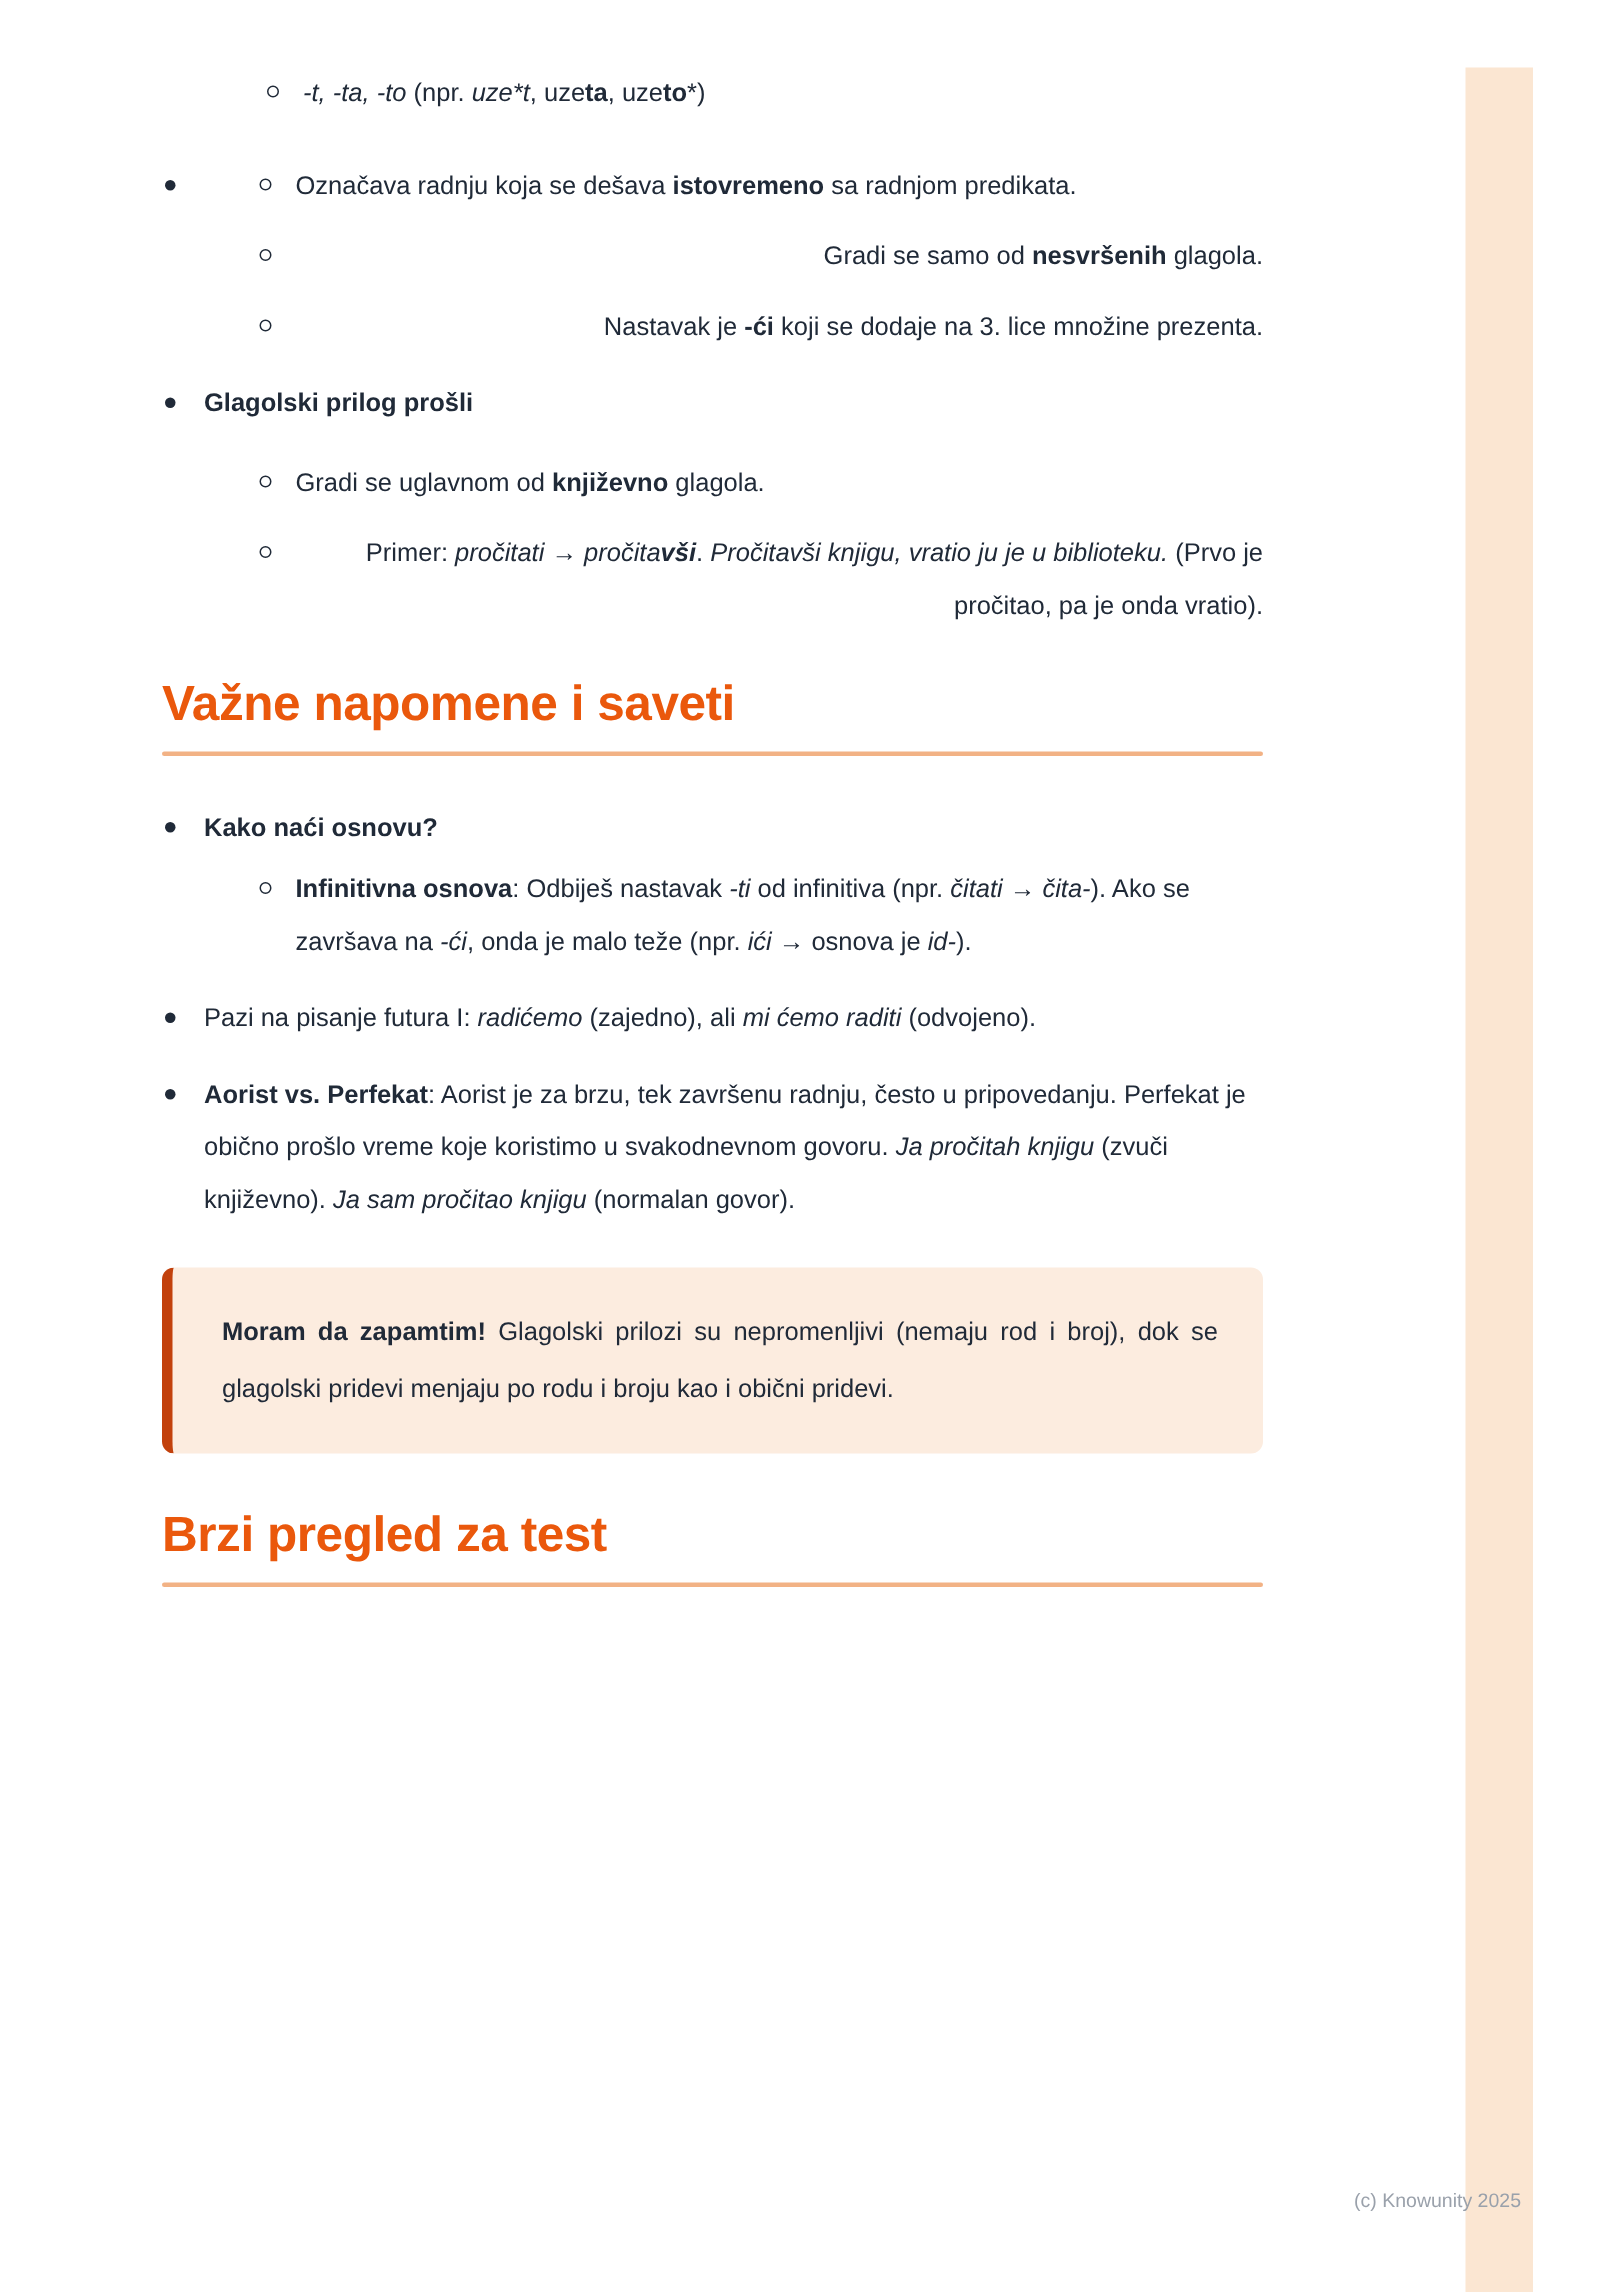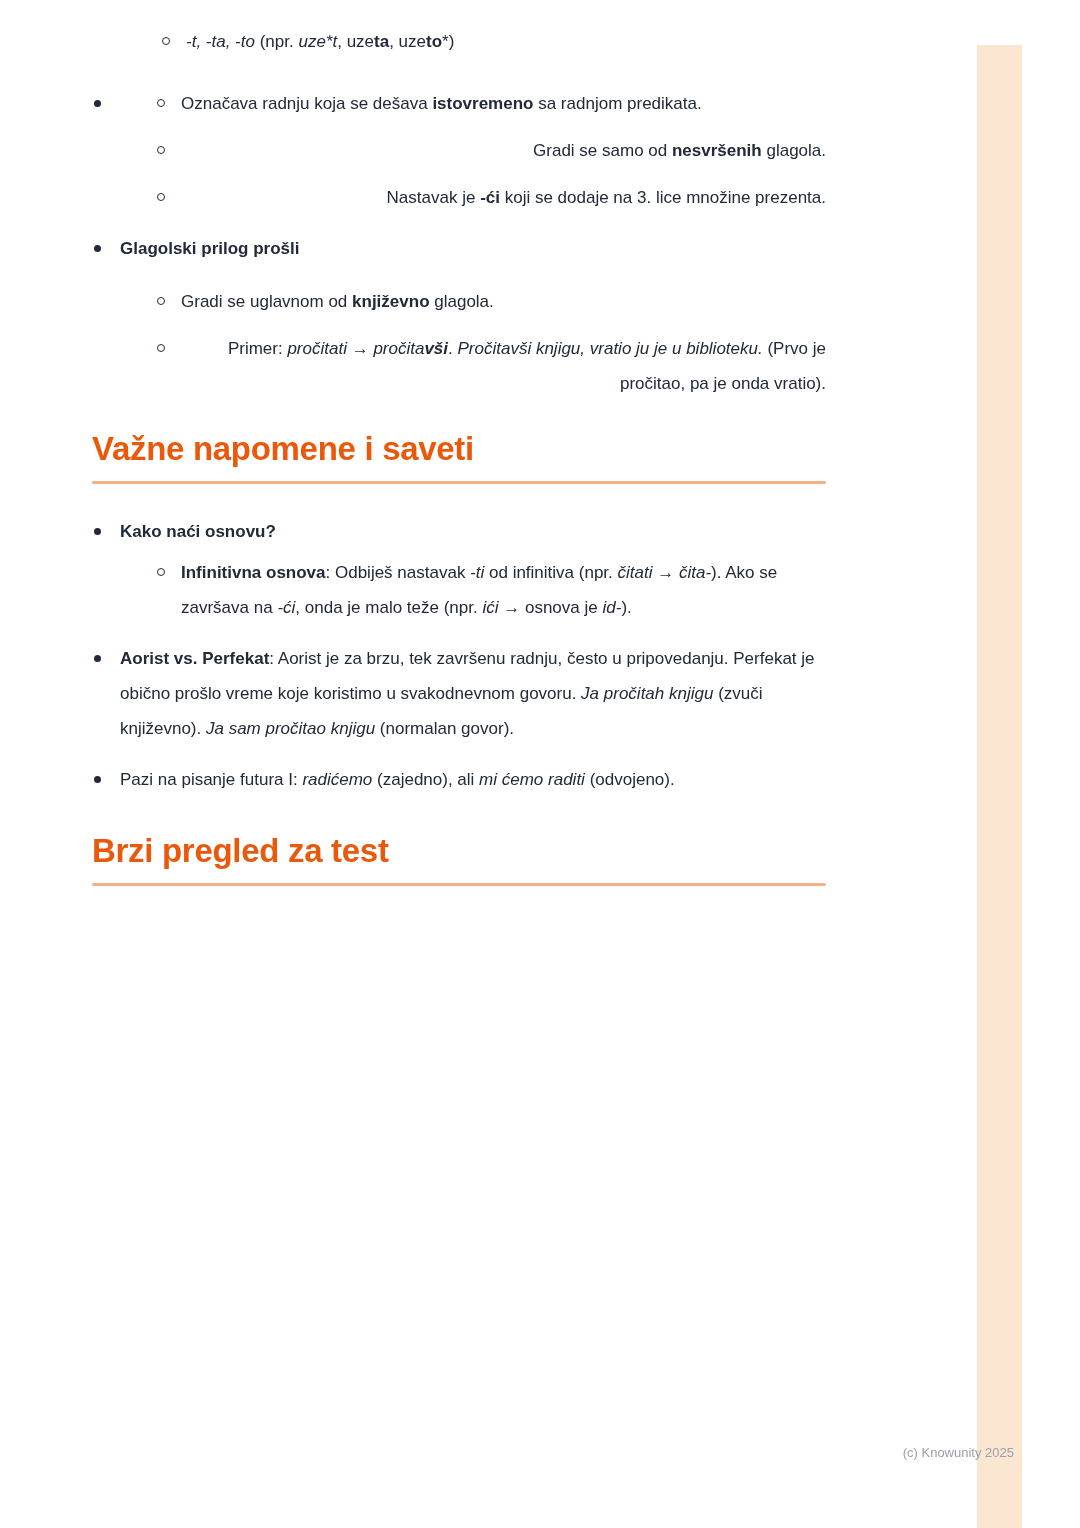--- a/index.html
+++ b/index.html
@@ -22,23 +22,23 @@
   }
   .edge-strip{
     position:absolute;
     top:45px; right:58px; bottom:0;
     width:45px;
     background:var(--strip);
     z-index:0;
   }
   .content{
     position:absolute;
-    left:92px; top:0;
+    left:108px; top:0;
     width:734px;
-    padding-top:24px;
+    padding-top:44px;
     z-index:1;
   }
   p{margin:0;}
   .li-text{
     font-size:17px;
     line-height:35px;
   }
   .b{font-weight:700;}
   .i{font-style:italic;}
   ul{list-style:none;}
@@ -85,21 +85,21 @@
     border-left:7px solid var(--callout-border);
     border-radius:8px;
     padding:24px 30px 24px 33px;
   }
   .callout .li-text{
     line-height:38px;
     text-align:justify;
   }
   .footer{
     position:absolute;
-    right:66px; bottom:68px;
+    right:66px; bottom:54px;
     font-size:13px;
     color:var(--muted);
     z-index:2;
   }
 </style>
 </head>
 <body>
 
 <div class="edge-strip"></div>
 
@@ -166,29 +166,32 @@
           <li class="l2">
             <span class="m-circle"></span>
             <p class="li-text"><span class="b">Infinitivna osnova</span><span>: Odbiješ nastavak </span><span class="i">-ti</span><span> od infinitiva (npr. </span><span class="i">čitati</span><span> → </span><span class="i">čita-</span><span>). Ako se završava na </span><span class="i">-ći</span><span>, onda je malo teže (npr. </span><span class="i">ići</span><span> → osnova je </span><span class="i">id-</span><span>).</span></p>
           </li>
         </ul>
       </div>
     </li>
 
     <li class="l1">
       <span class="m-dot"></span>
-      <p class="li-text"><span class="b">Aorist vs. Perfekat</span><span>: Aorist je za brzu, tek završenu radnju, često u pripovedanju. Perfekat je obično prošlo vreme koje koristimo u svakodnevnom govoru. </span><span class="i">Ja pročitah knjigu</span><span> (zvuči književno). </span><span class="i">Ja sam pročitao knjigu</span><span> (normalan govor).</span></p>
+      <p class="li-text"><span>Pazi na pisanje futura I: </span><span class="i">radićemo</span><span> (zajedno), ali </span><span class="i">mi ćemo raditi</span><span> (odvojeno).</span></p>
     </li>
 
     <li class="l1">
       <span class="m-dot"></span>
-      <p class="li-text"><span>Pazi na pisanje futura I: </span><span class="i">radićemo</span><span> (zajedno), ali </span><span class="i">mi ćemo raditi</span><span> (odvojeno).</span></p>
+      <p class="li-text"><span class="b">Aorist vs. Perfekat</span><span>: Aorist je za brzu, tek završenu radnju, često u pripovedanju. Perfekat je obično prošlo vreme koje koristimo u svakodnevnom govoru. </span><span class="i">Ja pročitah knjigu</span><span> (zvuči književno). </span><span class="i">Ja sam pročitao knjigu</span><span> (normalan govor).</span></p>
     </li>
 
   </ul>
 
+  <aside class="callout">
+    <p class="li-text"><span class="b">Moram da zapamtim!</span><span> Glagolski prilozi su nepromenljivi (nemaju rod i broj), dok se glagolski pridevi menjaju po rodu i broju kao i obični pridevi.</span></p>
+  </aside>
 
   <h2 class="section-heading heading-quick">Brzi pregled za test</h2>
   <div class="rule"></div>
 
 </main>
 
 <div class="footer">(c) Knowunity 2025</div>
 
 </body></html>

